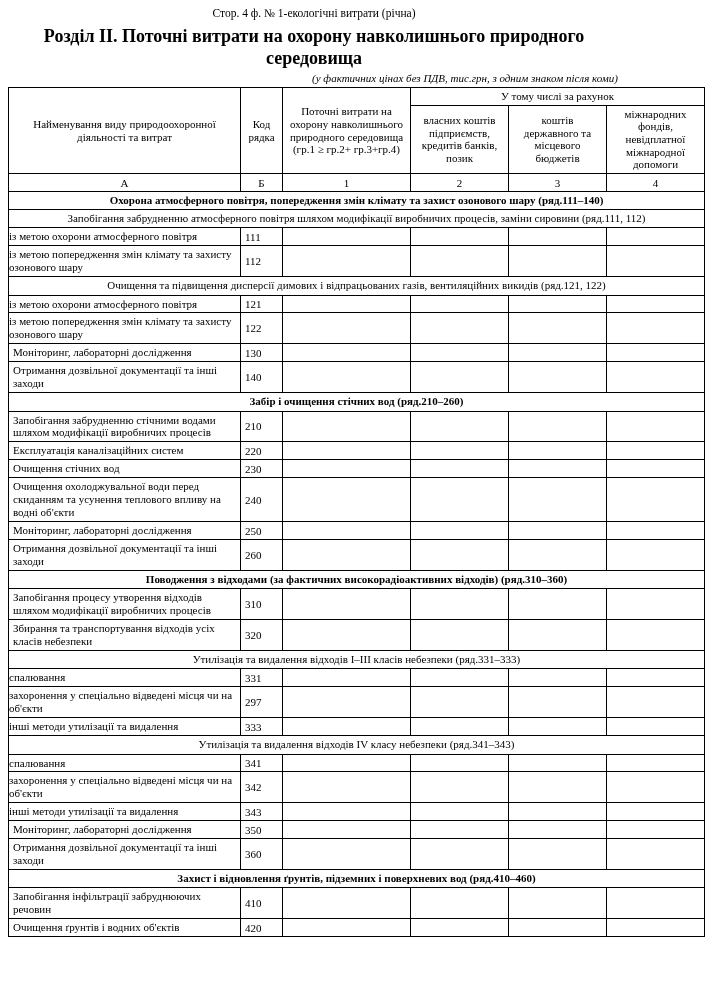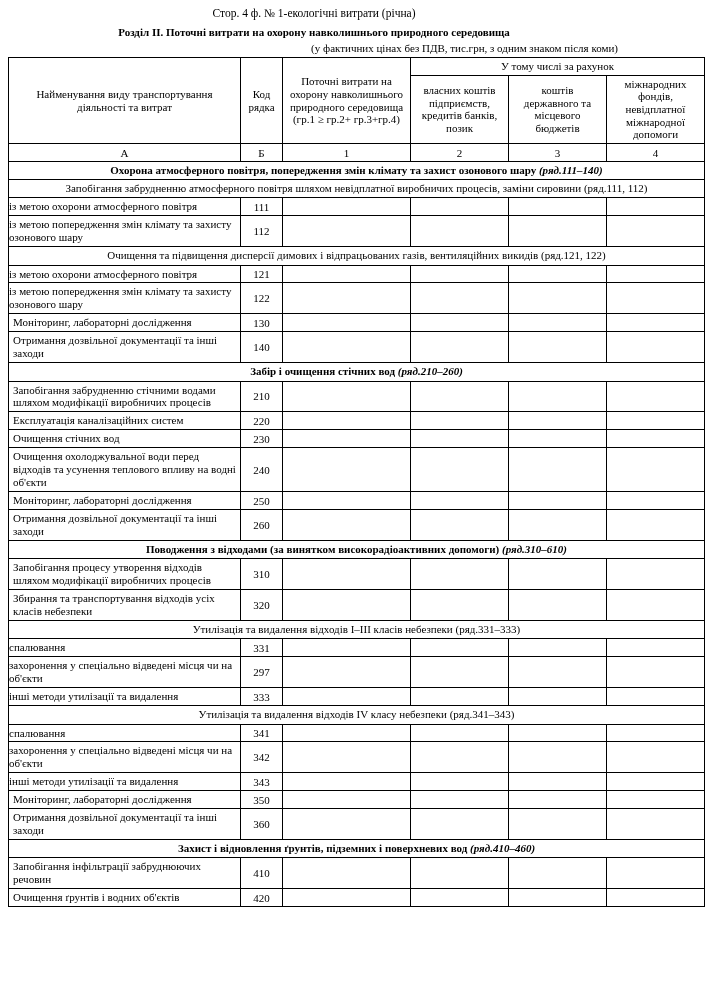--- a/index.html
+++ b/index.html
@@ -21,26 +21,27 @@
   }
   .page-header {
     text-align: center;
     font-size: 11.5px;
     padding-top: 7px;
     padding-bottom: 5px;
   }
   .doc-title {
     text-align: center;
     font-weight: bold;
-    font-size: 11px;
+    font-size: 18px;
     padding: 2px 30px 3px 30px;
     line-height: 1.2;
   }
   .units-note {
     text-align: right;
+    font-style: italic;
     font-size: 11px;
     padding-right: 10px;
     padding-bottom: 3px;
   }
   table.main {
     border-collapse: collapse;
     width: 696px;
     margin-left: 8px;
     table-layout: fixed;
   }
@@ -66,42 +67,41 @@
   }
   .sect {
     text-align: center;
     font-weight: bold;
     font-size: 11.5px;
     padding: 2px 6px;
     line-height: 1.2;
   }
   .sect .rng {
     font-weight: bold;
-    font-style: italic;
   }
   .subsect {
     text-align: center;
     font-size: 11.5px;
     padding: 2px 14px;
     line-height: 1.2;
   }
   .subsect .rng {
     margin-top: 23px;
   }
   .rowname {
     text-align: left;
     font-size: 11.5px;
     line-height: 1.18;
     padding: 2px 4px 2px 5px;
   }
   .rowname.ind {
     padding-left: 0;
   }
   .code {
-    text-align: center;
+    text-align: left;
     font-size: 11.5px;
     margin-left: 16px;
   }
   .val {
     text-align: center;
     font-size: 11.5px;
   }
   .c0 { width: 232px; }
   .c1 { width: 42px; }
   .c2 { width: 128px; }
@@ -124,21 +124,21 @@
     <colgroup>
       <col class="c0">
         <col class="c1">
         <col class="c2">
         <col class="c3">
         <col class="c4">
         <col class="c5">
     </colgroup>
     <thead>
       <tr>
-        <td class="hdr" rowspan="2">Найменування виду транспортування діяльності та витрат</td>
+        <td class="hdr" rowspan="2">Найменування виду природоохоронної діяльності та витрат</td>
         <td class="hdr" rowspan="2">Код рядка</td>
         <td class="hdr" rowspan="2">
           <span>Поточні витрати на охорону навколишнього природного середовища</span>
           <span class="hdr-it">(гр.1 ≥ гр.2+ гр.3+гр.4)</span>
         </td>
         <td class="hdr" colspan="3">У тому числі за рахунок</td>
       </tr>
       <tr>
         <td class="hdr">власних коштів підприємств, кредитів банків, позик</td>
         <td class="hdr">коштів державного та місцевого бюджетів</td>
@@ -151,21 +151,21 @@
         <td class="colnum">2</td>
         <td class="colnum">3</td>
         <td class="colnum">4</td>
       </tr>
     </thead>
     <tbody id="table-body">
         <tr>
           <td colspan="6" class="sect"><span>Охорона атмосферного повітря, попередження змін клімату та захист озонового шару</span> <span class="rng">(ряд.111–140)</span></td>
         </tr>
         <tr>
-          <td colspan="6" class="subsect"><span>Запобігання забрудненню атмосферного повітря шляхом невідплатної виробничих процесів, заміни сировини</span> <span class="rng">(ряд.111, 112)</span></td>
+          <td colspan="6" class="subsect"><span>Запобігання забрудненню атмосферного повітря шляхом модифікації виробничих процесів, заміни сировини</span> <span class="rng">(ряд.111, 112)</span></td>
         </tr>
         <tr>
           <td class="rowname ind">із метою охорони атмосферного повітря</td>
           <td class="code">111</td>
           <td class="val"></td>
           <td class="val"></td>
           <td class="val"></td>
           <td class="val"></td>
         </tr>
         <tr>
@@ -232,21 +232,21 @@
         </tr>
         <tr>
           <td class="rowname">Очищення стічних вод</td>
           <td class="code">230</td>
           <td class="val"></td>
           <td class="val"></td>
           <td class="val"></td>
           <td class="val"></td>
         </tr>
         <tr>
-          <td class="rowname">Очищення охолоджувальної води перед відходів та усунення теплового впливу на водні об'єкти</td>
+          <td class="rowname">Очищення охолоджувальної води перед скиданням та усунення теплового впливу на водні об'єкти</td>
           <td class="code">240</td>
           <td class="val"></td>
           <td class="val"></td>
           <td class="val"></td>
           <td class="val"></td>
         </tr>
         <tr>
           <td class="rowname">Моніторинг, лабораторні дослідження</td>
           <td class="code">250</td>
           <td class="val"></td>
@@ -256,21 +256,21 @@
         </tr>
         <tr>
           <td class="rowname">Отримання дозвільної документації та інші заходи</td>
           <td class="code">260</td>
           <td class="val"></td>
           <td class="val"></td>
           <td class="val"></td>
           <td class="val"></td>
         </tr>
         <tr>
-          <td colspan="6" class="sect"><span>Поводження з відходами (за винятком високорадіоактивних допомоги)</span> <span class="rng">(ряд.310–610)</span></td>
+          <td colspan="6" class="sect"><span>Поводження з відходами (за фактичних високорадіоактивних відходів)</span> <span class="rng">(ряд.310–360)</span></td>
         </tr>
         <tr>
           <td class="rowname">Запобігання  процесу утворення відходів шляхом модифікації  виробничих процесів</td>
           <td class="code">310</td>
           <td class="val"></td>
           <td class="val"></td>
           <td class="val"></td>
           <td class="val"></td>
         </tr>
         <tr>

